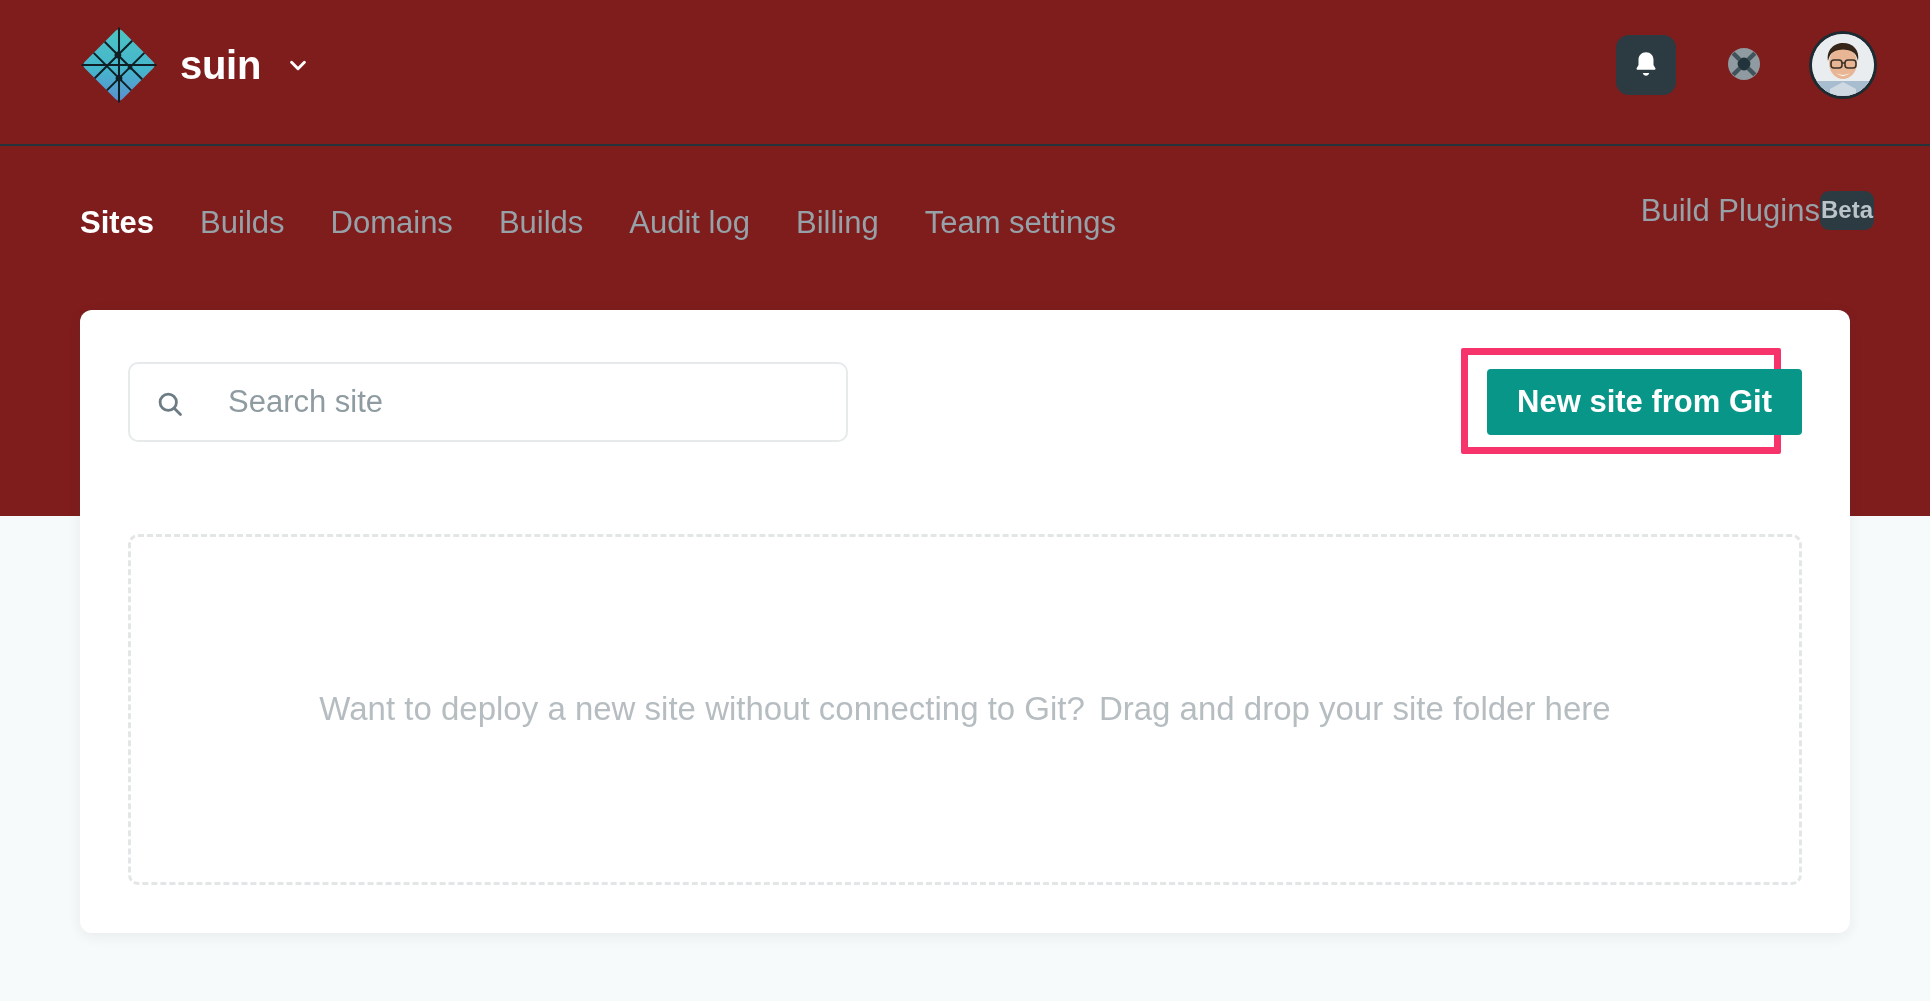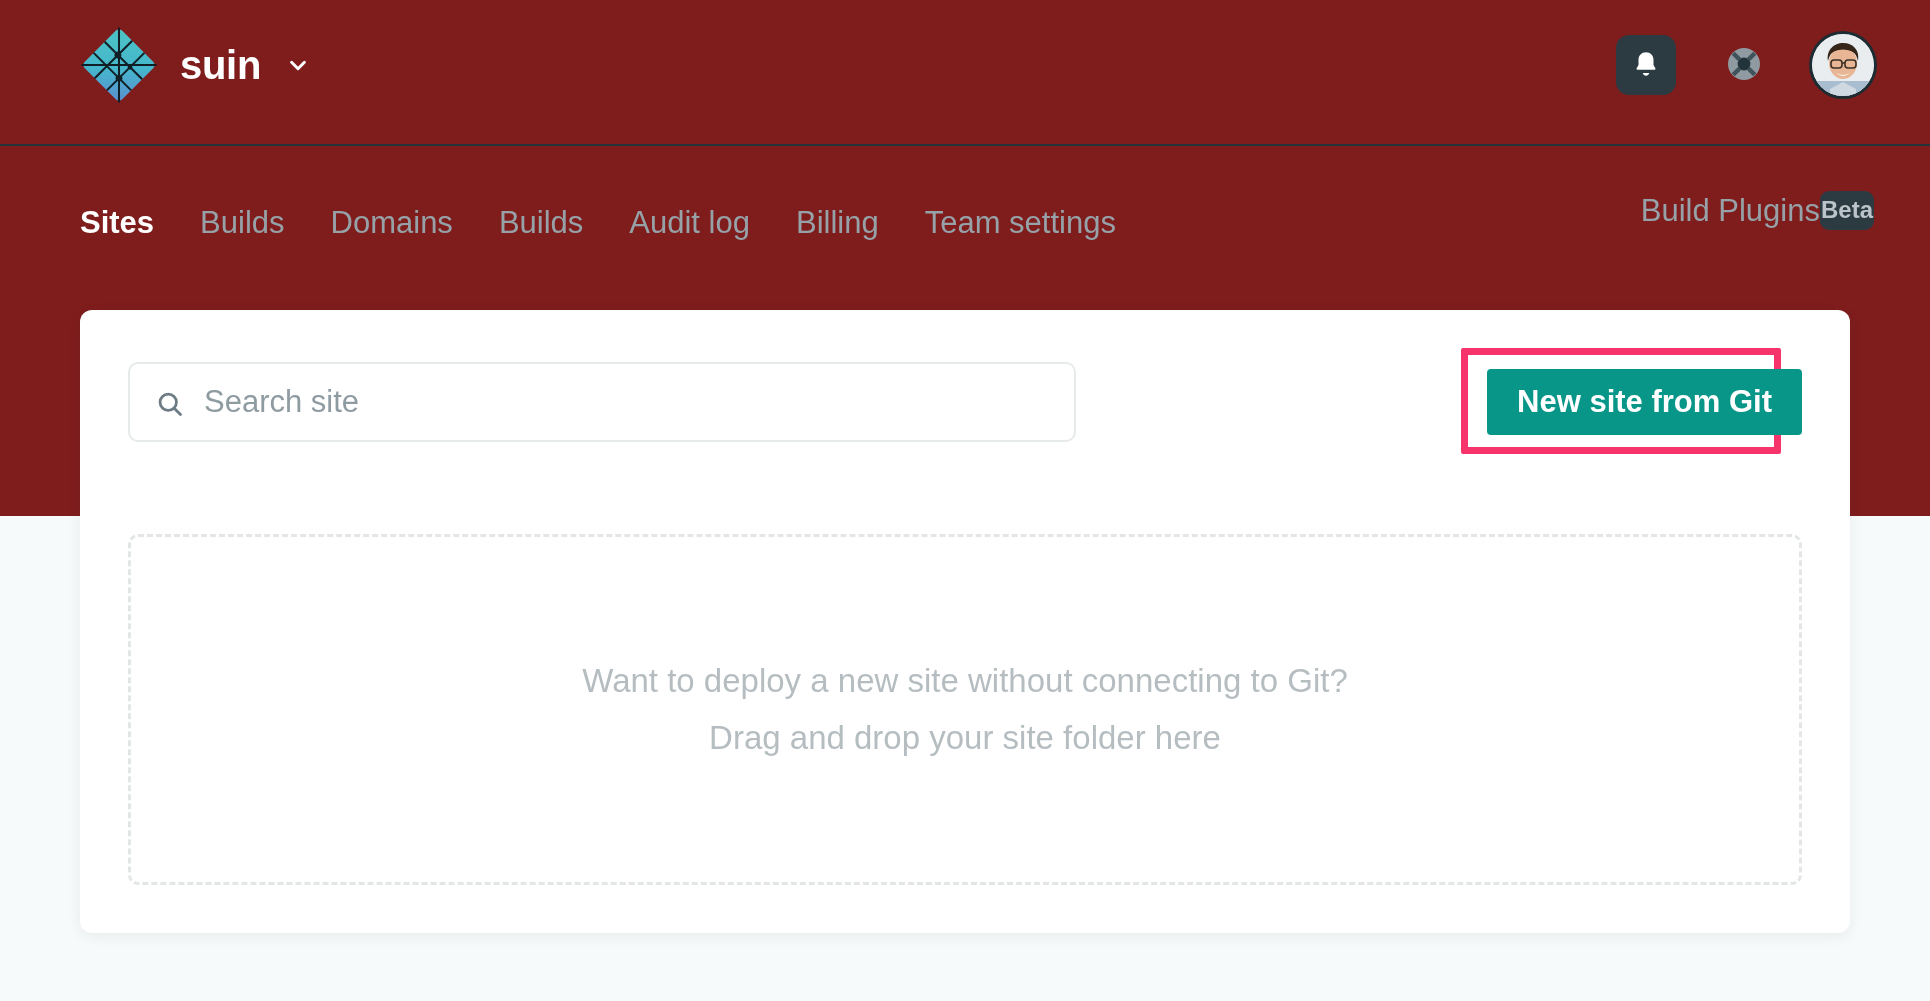--- a/index.html
+++ b/index.html
@@ -82,23 +82,23 @@
     background:#ffffff; border-radius:12px;
     box-shadow:0 3px 14px rgba(22,40,50,0.07);
   }
 
   .card-top {
     position:absolute; left:48px; right:48px; top:52px; height:80px;
     display:flex; align-items:center;
   }
 
   .search-box {
-    position:relative; width:948px; height:80px;
+    position:relative; width:720px; height:80px;
     border:2px solid #e7eaeb; border-radius:10px; background:#fff;
-    display:flex; align-items:center;
+    display:flex; align-items:center;padding-left:24px;
   }
   .search-icon { position:absolute; left:26px; top:26px; }
   .search-input {
     border:none; outline:none; background:transparent;
     font-family:inherit; font-size:31px; color:#3d4f58;
     padding-left:74px; width:100%; height:100%;
   }
   .search-input::placeholder { color:#8e9ba1; }
 
   .git-btn-wrap { margin-left:auto; position:relative; }
@@ -110,21 +110,21 @@
     position:relative; display:block;
     background:#089688; color:#ffffff; border:none; cursor:pointer;
     font-family:inherit; font-size:31px; font-weight:700;
     padding:0 30px; height:66px; border-radius:4px; white-space:nowrap;
   }
 
   
   .dropzone {
     position:absolute; left:48px; right:48px; top:224px; height:351px;
     border:3px dashed #e3e6e7; border-radius:10px;
-    display:flex; flex-direction:column; align-items:center;
+    display:flex; flex-direction:row; align-items:center;
     justify-content:center; gap:14px;
   }
   .dz-line {
     font-size:33px; color:#b6bdc1; line-height:1.3; text-align:center;
   }
 </style>
 </head>
 <body>
 
 <div class="page">

